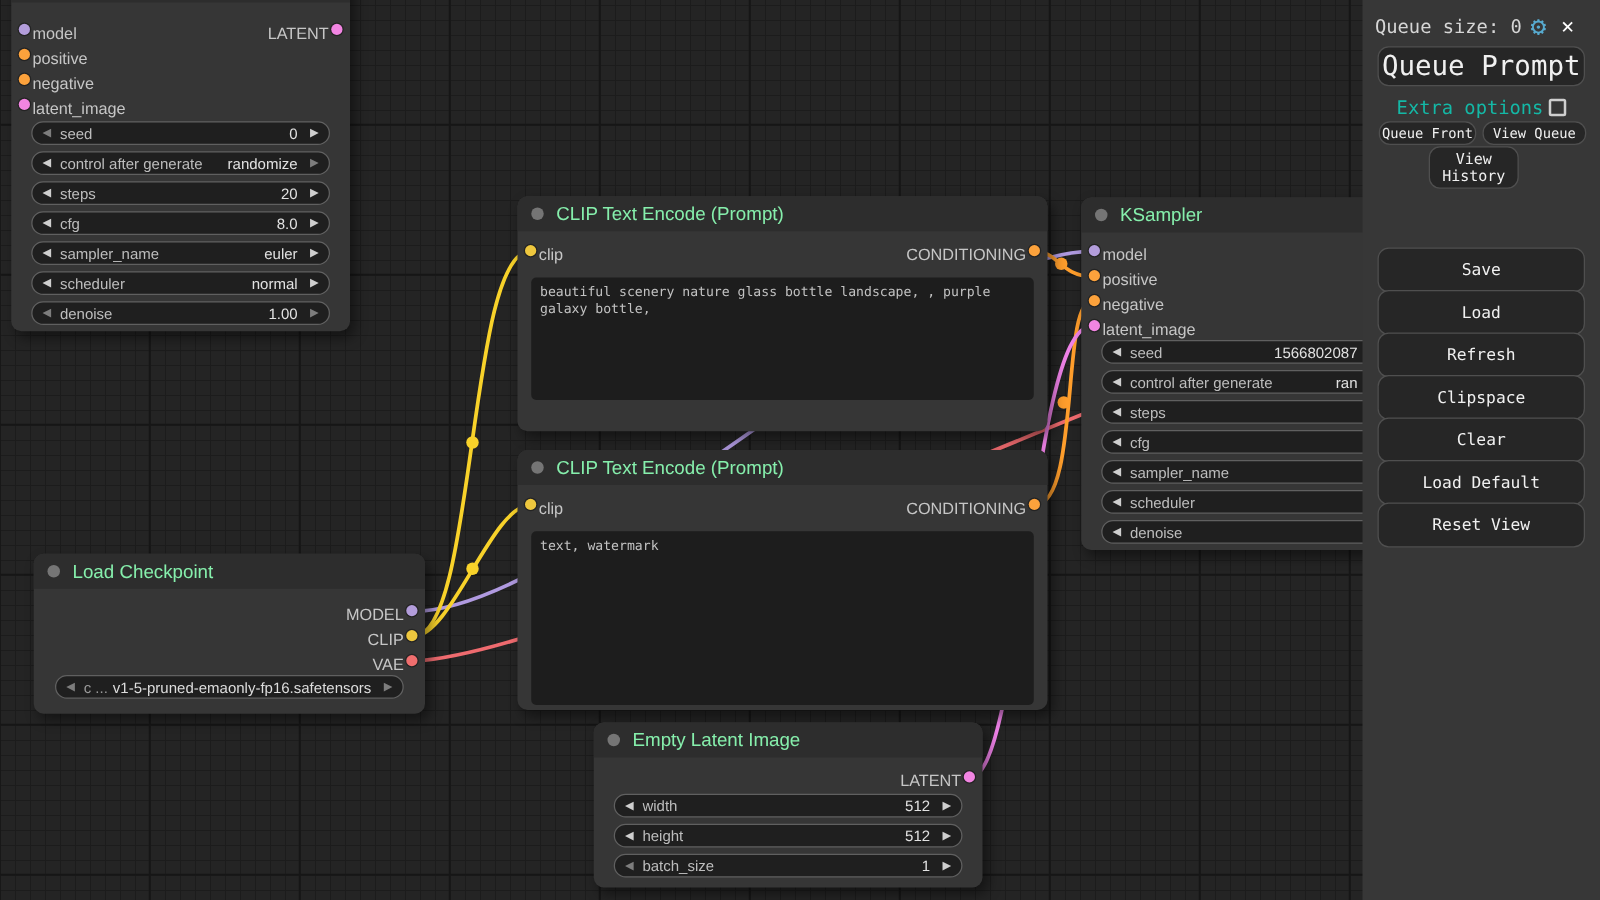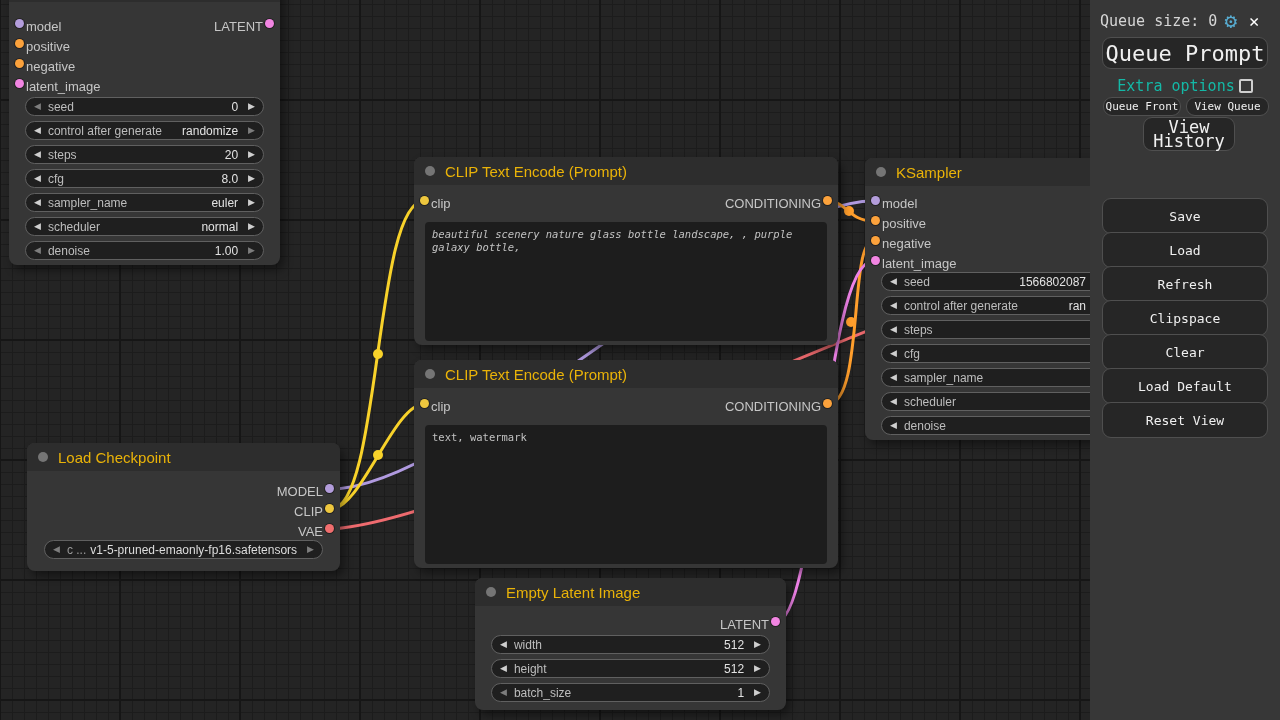--- a/index.html
+++ b/index.html
@@ -21,21 +21,21 @@
   .wires path { fill:none; stroke-width:3; }
   .w-yellow { stroke:#f8d22a; } .w-purple { stroke:#b09ae0; } .w-red { stroke:#ef6b6f; }
   .w-orange { stroke:#ff9e2c; } .w-pink { stroke:#ef82e8; }
 
   
   .node { position:absolute; background:#363636; border-radius:8px; z-index:2;
           box-shadow:4px 5px 10px rgba(0,0,0,.45); }
   .ntitle { height:28px; display:flex; align-items:center; padding-left:11px;
             background:#2d2d2d; border-radius:8px 8px 0 0; }
   .cdot { width:10px; height:10px; border-radius:50%; background:#757575; margin-right:10px; flex:none; }
-  .ttext { color:#eab308; font-size:15px; white-space:nowrap; }
+  .ttext { color:#86efac; font-size:15px; white-space:nowrap; }
 
   .port { position:relative; height:20px; display:flex; align-items:flex-end;
           font-size:13px; color:#c6c6c6; }
   .port .plabel { white-space:nowrap; }
   .pin  { padding-left:17px; display:flex; align-items:center; }
   .pout { margin-left:auto; padding-right:17px; display:flex; align-items:center; }
   .dot { position:absolute; width:9px; height:9px; border-radius:50%; top:5px;
          box-shadow:0 0 0 1px rgba(0,0,0,.35); }
   .dot.l { left:6px; } .dot.r { right:6px; }
   .c-model { background:#b39ddb; } .c-clip { background:#eec73e; } .c-vae { background:#f06e6e; }
@@ -54,21 +54,21 @@
             color:#c2c2c2; font-family:"DejaVu Sans Mono", monospace; font-size:10.5px;
             line-height:13px; white-space:pre-wrap; word-break:break-word; }
 
   
   .n-k1    { left:9px;   top:-26px; width:271px; height:291px; }
   .n-k1 .ports { margin-top:12px; }
   .n-k1 .widgets { margin-top:3px; }
   .n-clip1 { left:414px; top:157px; width:424px; height:188px; }
   .n-clip2 { left:414px; top:360px; width:424px; height:208px; }
   .n-clip1 .port, .n-clip2 .port { margin-top:6px; }
-  .n-clip1 .prompt { height:119px;font-style:italic; }
+  .n-clip1 .prompt { height:98px; }
   .n-clip2 .prompt { height:139px; }
   .n-ckpt  { left:27px;  top:443px; width:313px; height:128px; }
   .n-ckpt .ports { margin-top:8px; }
   .n-ckpt .widget { margin:1px 17px 0; }
   .n-k2    { left:865px; top:158px; width:290px; height:282px; }
   .n-k2 .ports { margin-top:5px; }
   .n-k2 .widgets { margin-top:1px; }
   .n-k2 .wvalue { margin-right:44px; }
   .n-el    { left:475px; top:578px; width:311px; height:132px; }
   .n-el .port { margin-top:6px; }
@@ -86,21 +86,21 @@
          color:#f0f0f0; font-family:"DejaVu Sans Mono", monospace; cursor:pointer;
          display:flex; align-items:center; justify-content:center; }
   .qprompt { left:12px; top:37px; width:166px; height:32px; font-size:22px; }
   .extrarow { position:absolute; top:76px; left:0; width:190px; height:20px;
               display:flex; align-items:center; justify-content:center; }
   .extrarow span.lbl { color:#14b8a6; font-size:15px; }
   .checkbox { width:14px; height:14px; border:2px solid #cfcfcf; border-radius:2px;
               margin-left:4px; background:transparent; cursor:pointer; }
   .b-qfront { left:13px; top:97px; width:78px; height:19px; font-size:11px; }
   .b-vqueue { left:96px; top:97px; width:83px; height:19px; font-size:11px; }
-  .b-vhist  { left:53px; top:117px; width:92px; height:34px; font-size:17px;
+  .b-vhist  { left:53px; top:117px; width:72px; height:34px; font-size:12px;
               text-align:center; line-height:14px; padding:0 12px; }
   .mainbtn { left:12px; width:166px; height:36px; font-size:13px;margin-top:33px; }
   .b0{top:165px;} .b1{top:199px;} .b2{top:233px;} .b3{top:267px;text-align:center;}
   .b4{top:301px;} .b5{top:335px;} .b6{top:369px;}
 </style>
 </head>
 <body>
 
 <div class="canvas">
 

